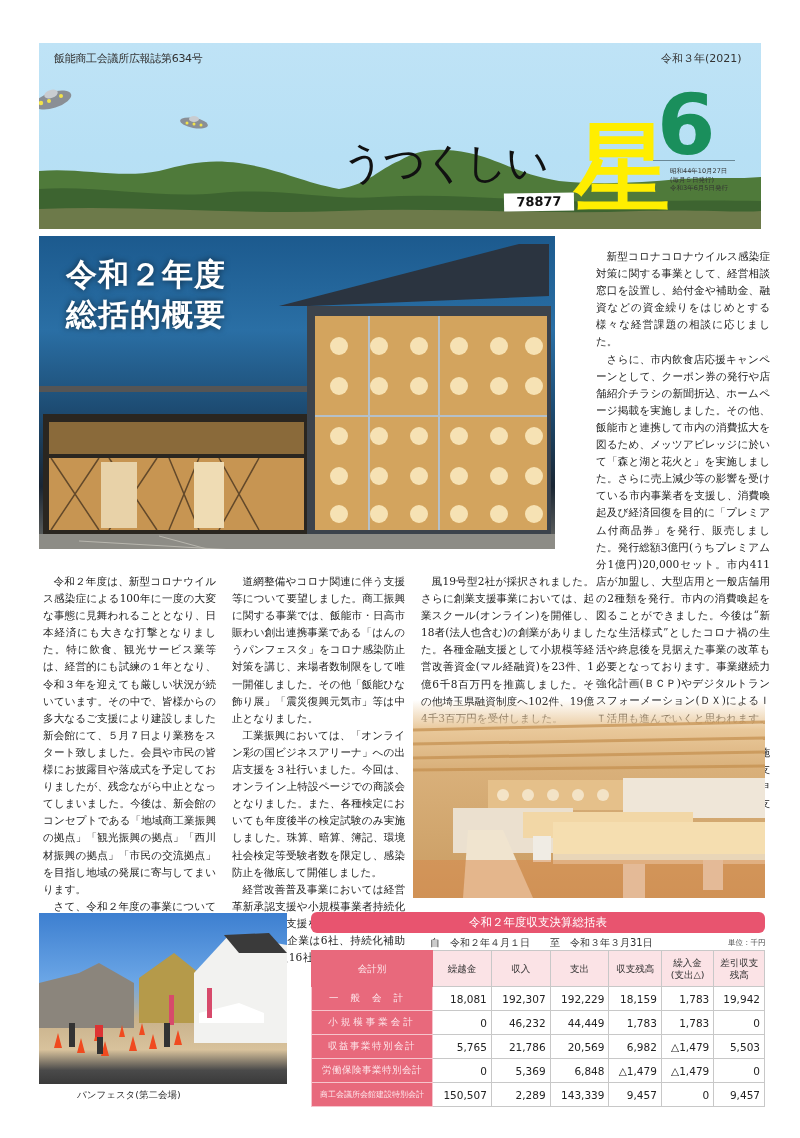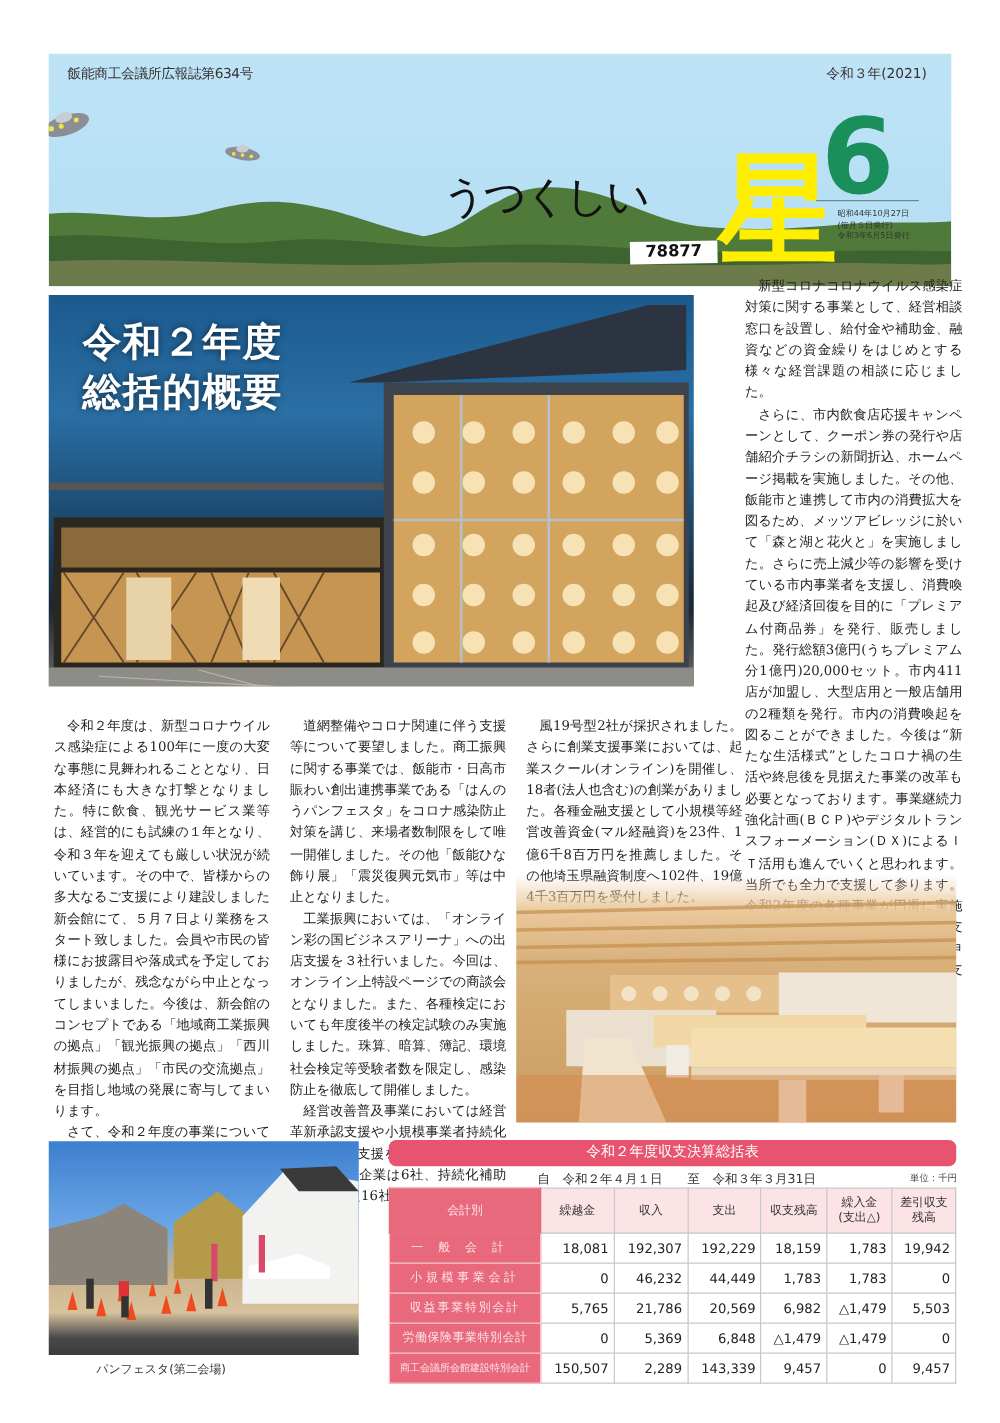--- a/index.html
+++ b/index.html
@@ -11,43 +11,43 @@
     background: linear-gradient(#bfe3f6 0%, #b7e0f5 60%, #b8dff2 100%); overflow: hidden; }
   .pub-line { position: absolute; left: 15px; top: 8px; font-family: "DejaVu Sans", sans-serif;
     font-size: 11px; color: #333; letter-spacing: -0.3px; }
   .year-line { position: absolute; left: 622px; top: 8px; font-family: "DejaVu Sans", sans-serif;
     font-size: 11px; color: #333; }
   .issue-number { position: absolute; left: 618px; top: 40px; font-family: "DejaVu Sans", sans-serif;
     font-weight: bold; font-size: 84px; line-height: 84px; color: #1a8f5c; }
   .issue-rule { position: absolute; left: 614px; top: 117px; width: 82px; height: 1px; background: #6a8896; }
   .dates { position: absolute; left: 631px; top: 124px; font-family: "DejaVu Sans", sans-serif;
     font-size: 6.5px; line-height: 8.5px; color: #333; }
-  .title-script { position: absolute; left: 315px; top: 92px; font-family: "DejaVu Serif", serif;
-    font-size: 34px; color: #111; letter-spacing: -2px; }
+  .title-script { position: absolute; left: 303px; top: 92px; font-family: "DejaVu Serif", serif;
+    font-size: 42px; color: #111; letter-spacing: -2px; }
   .title-star { position: absolute; left: 535px; top: 75px; font-family: "DejaVu Serif", serif;
     font-size: 96px; line-height: 100px; color: #ffee00; font-weight: bold; }
   .phone-tag { position: absolute; left: 465px; top: 150px; width: 70px; height: 18px; background: #fff;
     font-family: "DejaVu Sans", sans-serif; font-weight: bold; font-size: 13px; text-align: center;
     line-height: 18px; color: #111; transform: rotate(-1deg); }
   .hills { position: absolute; left: 0; bottom: 0; width: 722px; height: 80px; }
   .ufo { position: absolute; }
 
   
   .hero { position: absolute; left: 39px; top: 236px; width: 516px; height: 313px;
     background: linear-gradient(180deg, #1c5a8e 0%, #2a6fa5 30%, #1d4c73 55%, #1a2633 80%, #6b6b66 100%);
     overflow: hidden; }
   .hero-title { position: absolute; left: 27px; top: 18px; font-family: "DejaVu Serif", serif;
     font-weight: bold; font-size: 31px; line-height: 40px; color: #fff;
     text-shadow: 0 0 6px rgba(0,0,0,0.6); letter-spacing: 1px; }
   .building { position: absolute; }
 
   
   .col { position: absolute; font-size: 10.6px; line-height: 17.1px; color: #222; text-align: justify; }
   .col p { text-indent: 1em; }
-  .col-right { left: 596px; top: 221px; width: 174px; }
+  .col-right { left: 596px; top: 248px; width: 174px; }
   .col-1 { left: 43px; top: 573px; width: 173px; }
   .col-2 { left: 232px; top: 573px; width: 173px; }
   .col-3 { left: 421px; top: 573px; width: 173px; }
 
   
   .interior { position: absolute; left: 413px; top: 700px; width: 352px; height: 198px;
     background: linear-gradient(180deg, rgba(255,255,255,0) 0%, #e9c89a 15%, #d9b07a 35%, #c99c62 100%);
     overflow: hidden; }
 
   

